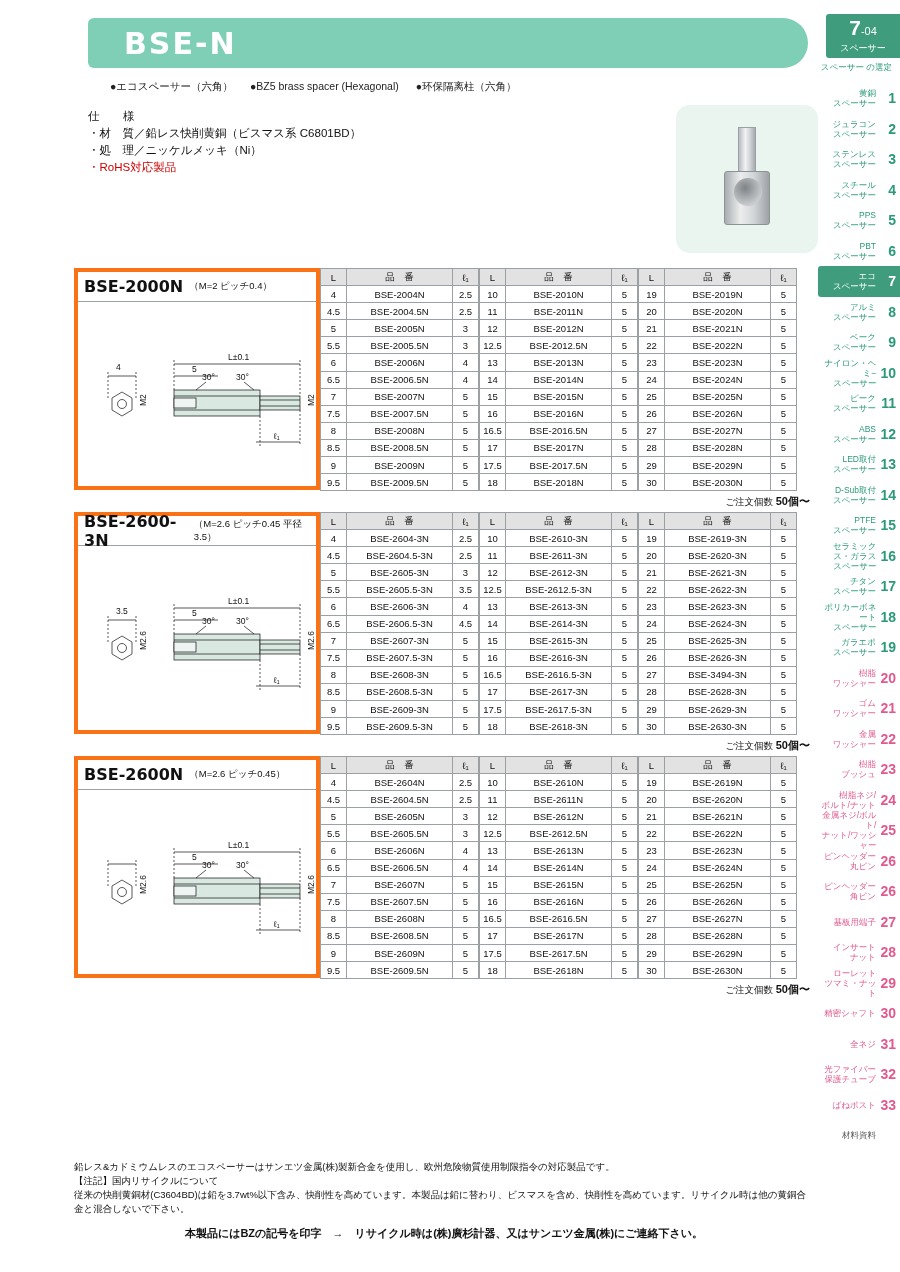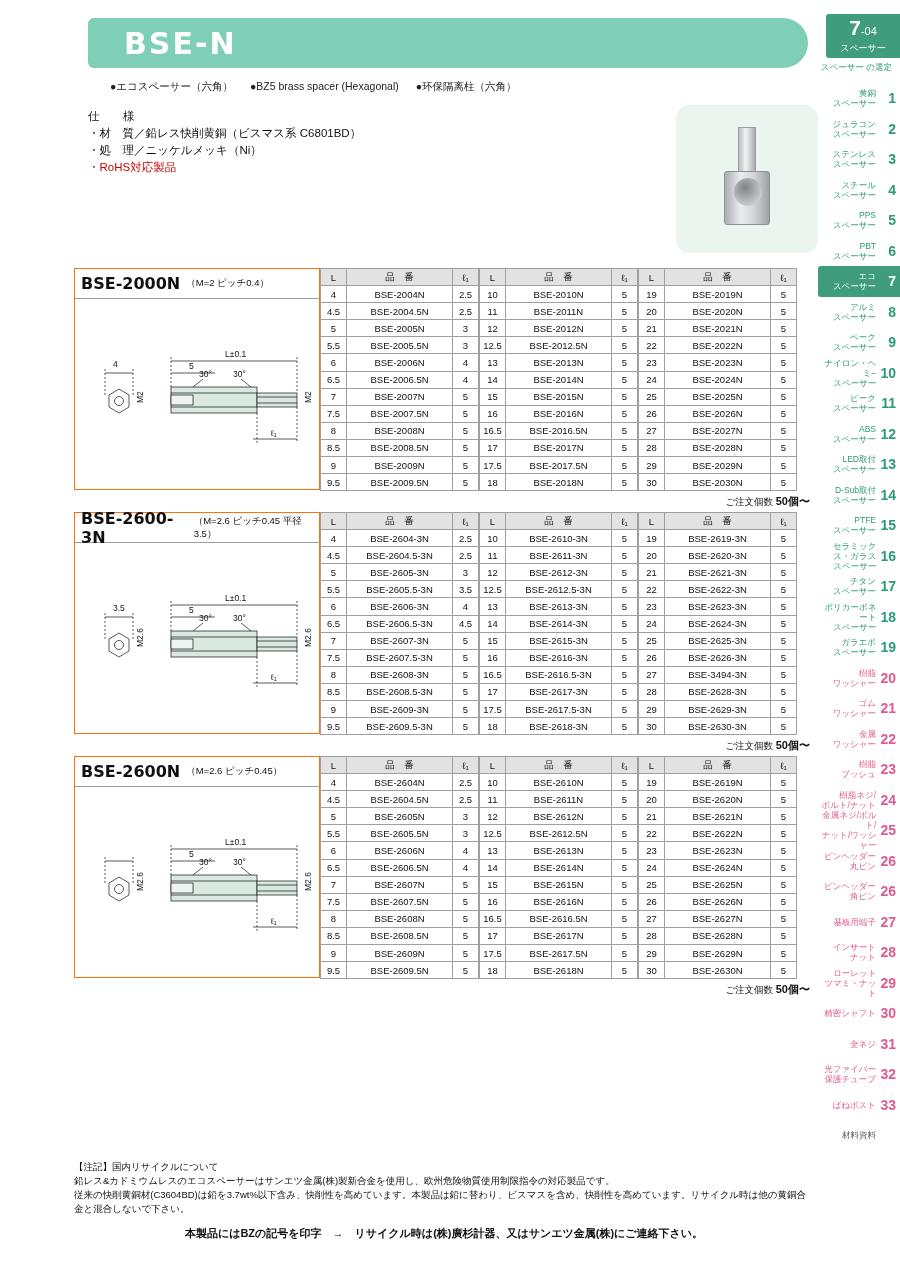--- a/index.html
+++ b/index.html
@@ -93,21 +93,21 @@
   }
   .rail-item.active .lbl, .rail-item.active .n { color:#ffffff; }
   .rail-head {
     font-size:8.5px; color:#2a9a78; text-align:right; padding-right:8px;
     line-height:11px; margin-bottom:10px;
   }
 
   
   .block { position:absolute; left:74px; width:736px; }
   .block .left-panel {
-    position:absolute; left:0; top:0; width:246px; border:1px solid #f97316;
+    position:absolute; left:0; top:0; width:246px; border:4px solid #f97316;
     background:#fff; height:100%;
   }
   .block .name-head {
     border-bottom:1px solid #9aa0a4; height:30px;
     display:flex; align-items:center; padding:0 6px; gap:6px;
   }
   .block .name-head .pn { font-size:16px; font-weight:bold; font-family:"DejaVu Sans",sans-serif;}
   .block .name-head .pitch { font-size:9.5px; color:#111; }
   .drawing { position:relative; height:100%; }
 
@@ -1148,17 +1148,17 @@
               <td>5</td>
             </tr>
           </tbody>
         </table>
       </div>
       <div class="order-note" style="top: 226.3px;"><span>ご注文個数 </span><b>50個〜</b></div>
     </div>
   </div>
 
 <div class="footer">
+  <div>鉛レス&amp;カドミウムレスのエコスペーサーはサンエツ金属(株)製新合金を使用し、欧州危険物質使用制限指令の対応製品です。</div>
   <div>【注記】国内リサイクルについて</div>
-  <div>鉛レス&amp;カドミウムレスのエコスペーサーはサンエツ金属(株)製新合金を使用し、欧州危険物質使用制限指令の対応製品です。</div>
   <div>従来の快削黄銅材(C3604BD)は鉛を3.7wt%以下含み、快削性を高めています。本製品は鉛に替わり、ビスマスを含め、快削性を高めています。リサイクル時は他の黄銅合金と混合しないで下さい。</div>
   <div class="last">本製品にはBZの記号を印字　→　リサイクル時は(株)廣杉計器、又はサンエツ金属(株)にご連絡下さい。</div>
 </div>
 
 </body></html>

